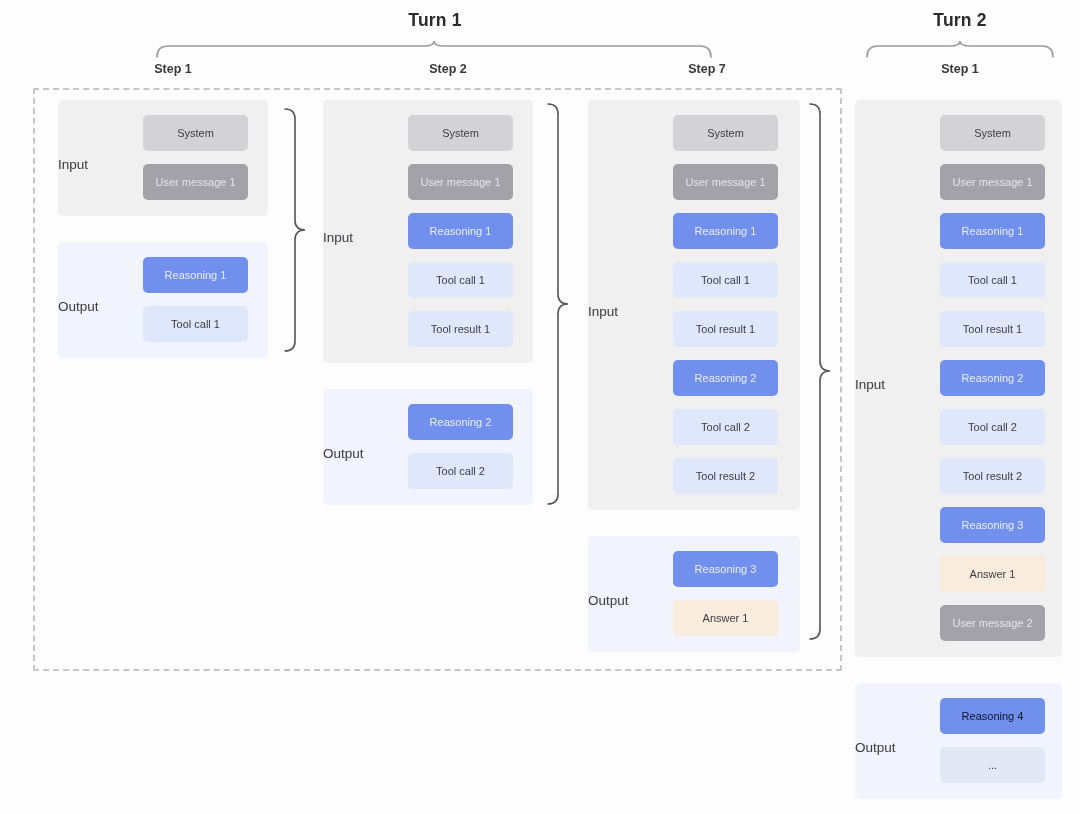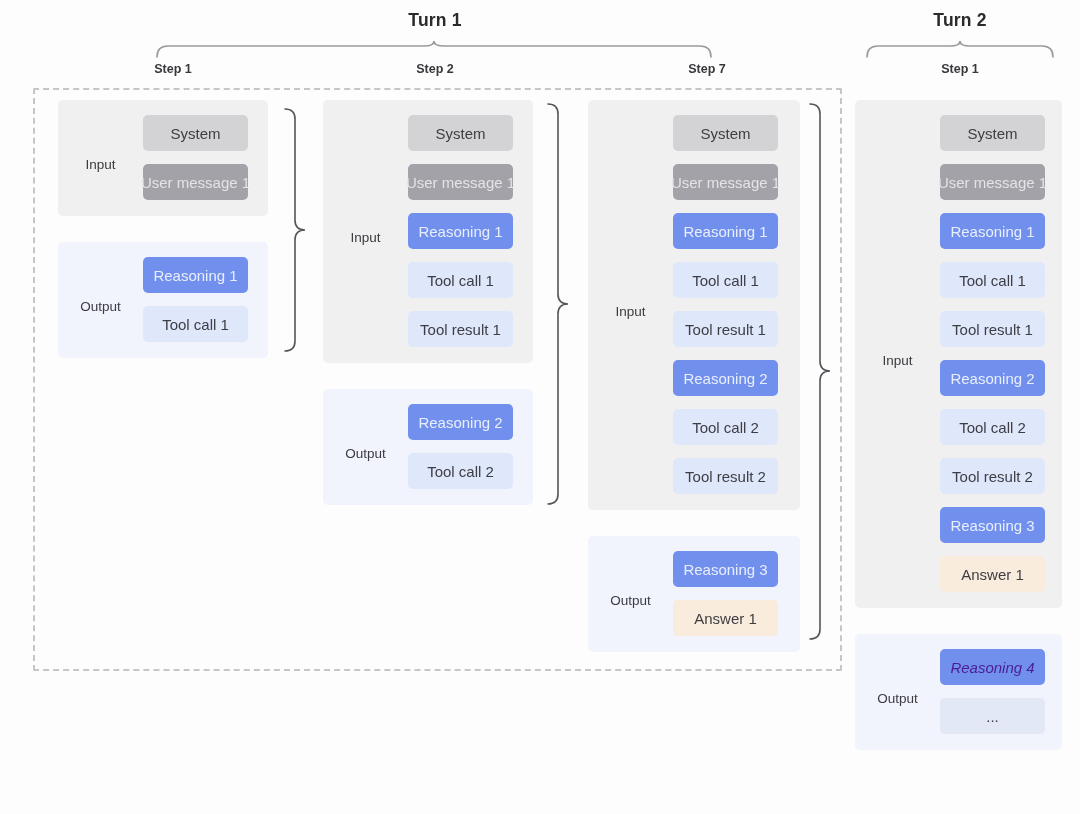--- a/index.html
+++ b/index.html
@@ -23,48 +23,48 @@
     position:absolute;left:33px;top:88px;width:805px;height:579px;
     border:2px dashed #c6c6c8;border-radius:2px;
   }
   .column{position:absolute;top:100px;}
   .box{
     display:flex;align-items:stretch;border-radius:5px;
     padding:15px 0 3px 0;box-sizing:border-box;
   }
   .box + .box{margin-top:26px;}
   .box-label-wrap{
-    width:85px;flex:0 0 85px;display:flex;align-items:center;justify-content:center;
+    width:85px;flex:0 0 85px;display:flex;align-items:center;justify-content:flex-start;
   }
   .box-label{font-size:13.5px;color:#3b3b40;}
   .chips{width:105px;flex:0 0 105px;margin-right:20px;display:flex;flex-direction:column;}
   .chip{
     height:36px;margin-bottom:13px;border-radius:5px;
     display:flex;align-items:center;justify-content:center;
-    font-size:15px;line-height:1;white-space:nowrap;
+    font-size:11px;line-height:1;white-space:nowrap;
   }
   .chip:last-child{margin-bottom:13px;}
 </style>
 </head>
 <body>
 
 <div id="canvas">
 
   <div class="turn-title" style="left:335px;text-align:center;">Turn 1</div>
   <div class="turn-title" style="left:860px;">Turn 2</div>
 
   <svg class="brace-top" style="left:156px;" width="556" height="18" viewBox="0 0 556 18">
     <path d="M 1 17 Q 1 6 12 6 L 268 6 Q 278 6 278 1 Q 278 6 288 6 L 544 6 Q 555 6 555 17" fill="none" stroke="#9b9b9f" stroke-width="1.6" stroke-linecap="round"></path>
   </svg>
   <svg class="brace-top" style="left:866px;" width="188" height="18" viewBox="0 0 188 18">
     <path d="M 1 17 Q 1 6 12 6 L 84 6 Q 94 6 94 1 Q 94 6 104 6 L 176 6 Q 187 6 187 17" fill="none" stroke="#9b9b9f" stroke-width="1.6" stroke-linecap="round"></path>
   </svg>
 
   <div class="step-label" style="left:113px;">Step 1</div>
-  <div class="step-label" style="left:375px;">Step 2</div>
+  <div class="step-label" style="left:388px;">Step 2</div>
   <div class="step-label" style="left:647px;">Step 7</div>
   <div class="step-label" style="left:900px;">Step 1</div>
 
   <div class="dashed-region"></div>
 
   <svg class="brace-right" style="left:284px;top:108px;" width="22" height="245" viewBox="0 0 22 245">
     <path d="M 1 1 Q 11 1 11 11 L 11 112 Q 11 122 21 122 Q 11 122 11 132 L 11 233 Q 11 243 1 243" fill="none" stroke="#54555a" stroke-width="1.6" stroke-linecap="round"></path>
   </svg>
   <svg class="brace-right" style="left:547px;top:103px;" width="22" height="403" viewBox="0 0 22 403">
     <path d="M 1 1 Q 11 1 11 11 L 11 191 Q 11 201 21 201 Q 11 201 11 211 L 11 391 Q 11 401 1 401" fill="none" stroke="#54555a" stroke-width="1.6" stroke-linecap="round"></path>
@@ -151,25 +151,26 @@
           <div class="chip" style="background: rgb(211, 211, 213); color: rgb(61, 61, 68);">System</div>
           <div class="chip" style="background: rgb(162, 162, 168); color: rgb(228, 228, 232);">User message 1</div>
           <div class="chip" style="background: rgb(113, 144, 238); color: rgb(233, 238, 252);">Reasoning 1</div>
           <div class="chip" style="background: rgb(223, 231, 251); color: rgb(61, 61, 68);">Tool call 1</div>
           <div class="chip" style="background: rgb(223, 231, 251); color: rgb(61, 61, 68);">Tool result 1</div>
           <div class="chip" style="background: rgb(113, 144, 238); color: rgb(233, 238, 252);">Reasoning 2</div>
           <div class="chip" style="background: rgb(223, 231, 251); color: rgb(61, 61, 68);">Tool call 2</div>
           <div class="chip" style="background: rgb(223, 231, 251); color: rgb(61, 61, 68);">Tool result 2</div>
           <div class="chip" style="background: rgb(113, 144, 238); color: rgb(233, 238, 252);">Reasoning 3</div>
           <div class="chip" style="background: rgb(250, 236, 220); color: rgb(61, 61, 68);">Answer 1</div>
+          <div class="chip" style="background: rgb(162, 162, 168); color: rgb(228, 228, 232);">User message 2</div>
         </div>
       </div>
       <div class="box" style="width: 207px; background: rgb(241, 243, 253);">
         <div class="box-label-wrap">
           <span class="box-label">Output</span>
         </div>
         <div class="chips">
-          <div class="chip" style="background: rgb(113, 144, 238); color: #4c1d95; font-style: italic;">Reasoning 4</div>
+          <div class="chip" style="background: rgb(113, 144, 238); color: #0f172a;">Reasoning 4</div>
           <div class="chip" style="background: rgb(227, 232, 247); color: rgb(61, 61, 68);">...</div>
         </div>
       </div>
     </div>
   </div>
 
 </body></html>

